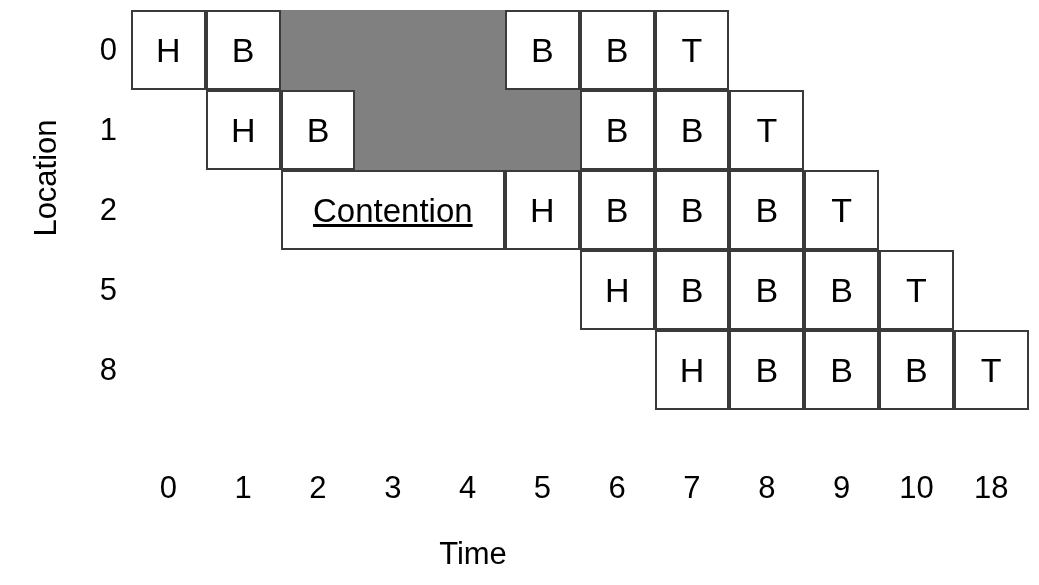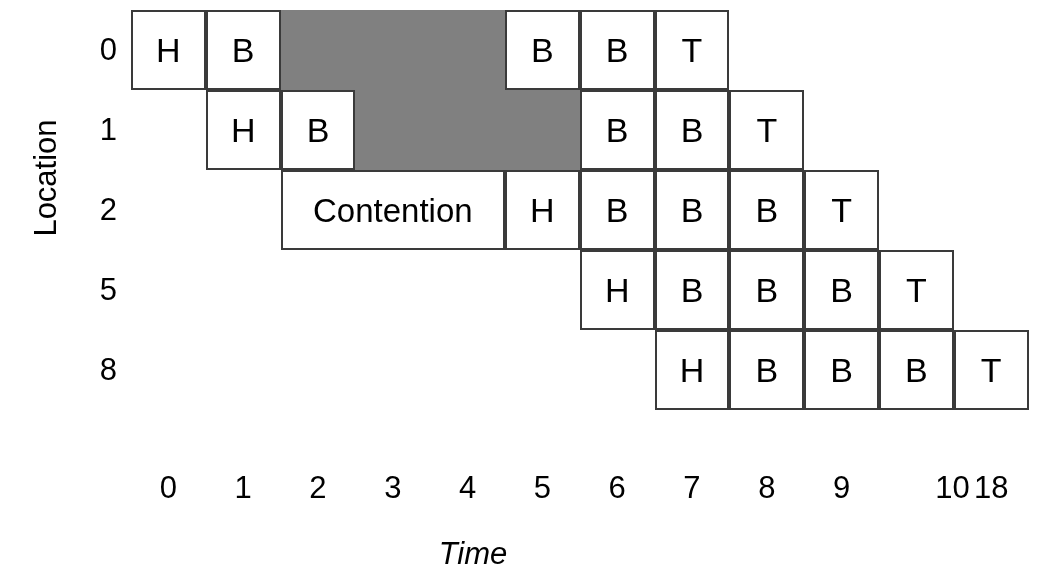--- a/index.html
+++ b/index.html
@@ -54,21 +54,20 @@
     line-height: 1;
   }
   .x-axis-title {
     position: absolute;
     top: 538px;
     left: 0;
     width: 946px;
     text-align: center;
     font-size: 31px;
     line-height: 1;
-    font-style: italic;
   }
 
   
   .grid-layer {
     position: absolute;
     left: 0; top: 0;
     width: 1039px;
     height: 460px;
   }
   .cell {
@@ -113,21 +112,21 @@
       <div class="cell busy wide" style="left: 280.6px; top: 10px; width: 224.4px; height: 80px;"></div>
       <div class="cell" style="left: 505px; top: 10px; width: 74.8px; height: 80px;">B</div>
       <div class="cell" style="left: 579.8px; top: 10px; width: 74.8px; height: 80px;">B</div>
       <div class="cell" style="left: 654.6px; top: 10px; width: 74.8px; height: 80px;">T</div>
       <div class="cell" style="left: 205.8px; top: 90px; width: 74.8px; height: 80px;">H</div>
       <div class="cell" style="left: 280.6px; top: 90px; width: 74.8px; height: 80px;">B</div>
       <div class="cell busy wide" style="left: 355.4px; top: 90px; width: 224.4px; height: 80px;"></div>
       <div class="cell" style="left: 579.8px; top: 90px; width: 74.8px; height: 80px;">B</div>
       <div class="cell" style="left: 654.6px; top: 90px; width: 74.8px; height: 80px;">B</div>
       <div class="cell" style="left: 729.4px; top: 90px; width: 74.8px; height: 80px;">T</div>
-      <div class="cell wide" style="left: 280.6px; top: 170px; width: 224.4px; height: 80px;">Contention</div>
+      <div class="cell wide" style="left: 280.6px; top: 170px; width: 224.4px; height: 80px; text-decoration: underline;">Contention</div>
       <div class="cell" style="left: 505px; top: 170px; width: 74.8px; height: 80px;">H</div>
       <div class="cell" style="left: 579.8px; top: 170px; width: 74.8px; height: 80px;">B</div>
       <div class="cell" style="left: 654.6px; top: 170px; width: 74.8px; height: 80px;">B</div>
       <div class="cell" style="left: 729.4px; top: 170px; width: 74.8px; height: 80px;">B</div>
       <div class="cell" style="left: 804.2px; top: 170px; width: 74.8px; height: 80px;">T</div>
       <div class="cell" style="left: 579.8px; top: 250px; width: 74.8px; height: 80px;">H</div>
       <div class="cell" style="left: 654.6px; top: 250px; width: 74.8px; height: 80px;">B</div>
       <div class="cell" style="left: 729.4px; top: 250px; width: 74.8px; height: 80px;">B</div>
       <div class="cell" style="left: 804.2px; top: 250px; width: 74.8px; height: 80px;">B</div>
       <div class="cell" style="left: 879px; top: 250px; width: 74.8px; height: 80px;">T</div>
@@ -142,19 +141,19 @@
       <div class="x-tick" style="left: 131px;">0</div>
       <div class="x-tick" style="left: 205.8px;">1</div>
       <div class="x-tick" style="left: 280.6px;">2</div>
       <div class="x-tick" style="left: 355.4px;">3</div>
       <div class="x-tick" style="left: 430.2px;">4</div>
       <div class="x-tick" style="left: 505px;">5</div>
       <div class="x-tick" style="left: 579.8px;">6</div>
       <div class="x-tick" style="left: 654.6px;">7</div>
       <div class="x-tick" style="left: 729.4px;">8</div>
       <div class="x-tick" style="left: 804.2px;">9</div>
-      <div class="x-tick" style="left: 915px;">10</div>
+      <div class="x-tick" style="left: 879px;">10</div>
       <div class="x-tick" style="left: 953.8px;">18</div>
     </div>
 
   <div class="x-axis-title">Time</div>
 
 </div>
 
 </body></html>

